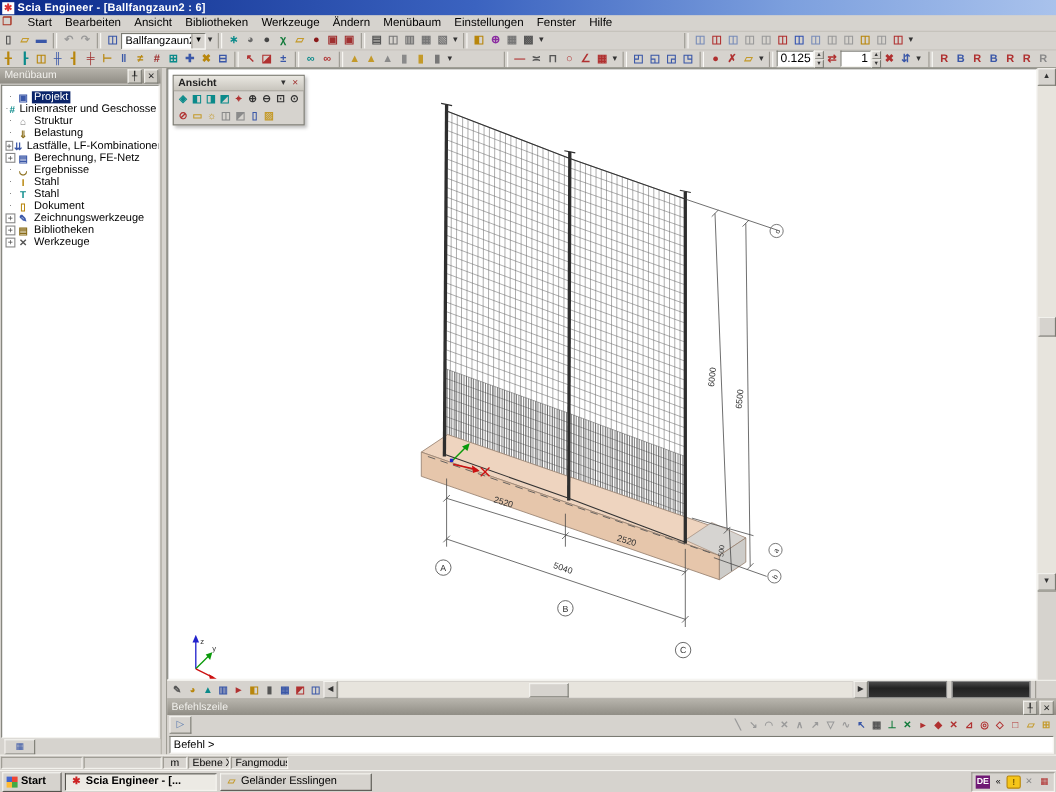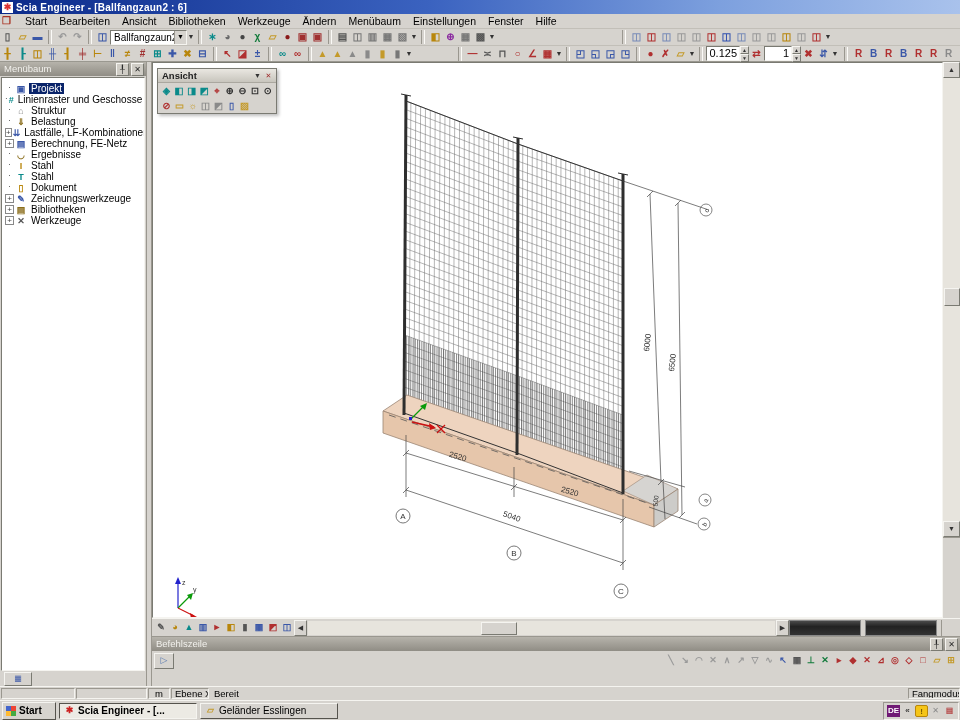--- a/index.html
+++ b/index.html
@@ -774,30 +774,32 @@
               <span class="tbi" style="color: rgb(176, 48, 48);">◆</span>
               <span class="tbi" style="color: rgb(176, 48, 48);">✕</span>
               <span class="tbi" style="color: rgb(176, 48, 48);">⊿</span>
               <span class="tbi" style="color: rgb(176, 48, 48);">◎</span>
               <span class="tbi" style="color: rgb(176, 48, 48);">◇</span>
               <span class="tbi" style="color: rgb(176, 48, 48);">□</span>
               <span class="tbi" style="color: rgb(196, 154, 42);">▱</span>
               <span class="tbi" style="color: rgb(196, 154, 42);">⊞</span>
             </div>
         </div>
+        <div id="cmdinput">
+          <input type="text" value="Befehl &gt;" style="">
+        </div>
       </div>
     </div>
   </div>
 
   <div id="statusbar">
     <span class="scell" style="width:74px;"></span>
     <span class="scell" style="width:71px;"></span>
     <span class="scell" style="width:22px;text-align:center;">m</span>
     <span class="scell" style="width:38px;">Ebene XY</span>
-    <span class="scell" style="flex:1;border-color:transparent;">Bereit</span>
     <span class="scell" style="width:52px;">Fangmodus</span>
   </div>
 
   <div id="taskbar">
     <div id="startbtn">
       <span class="winflag"></span>
       <span>Start</span>
     </div>
     <div class="task" id="task1">
       <span class="ticn" style="color:#c22;">✱</span>

